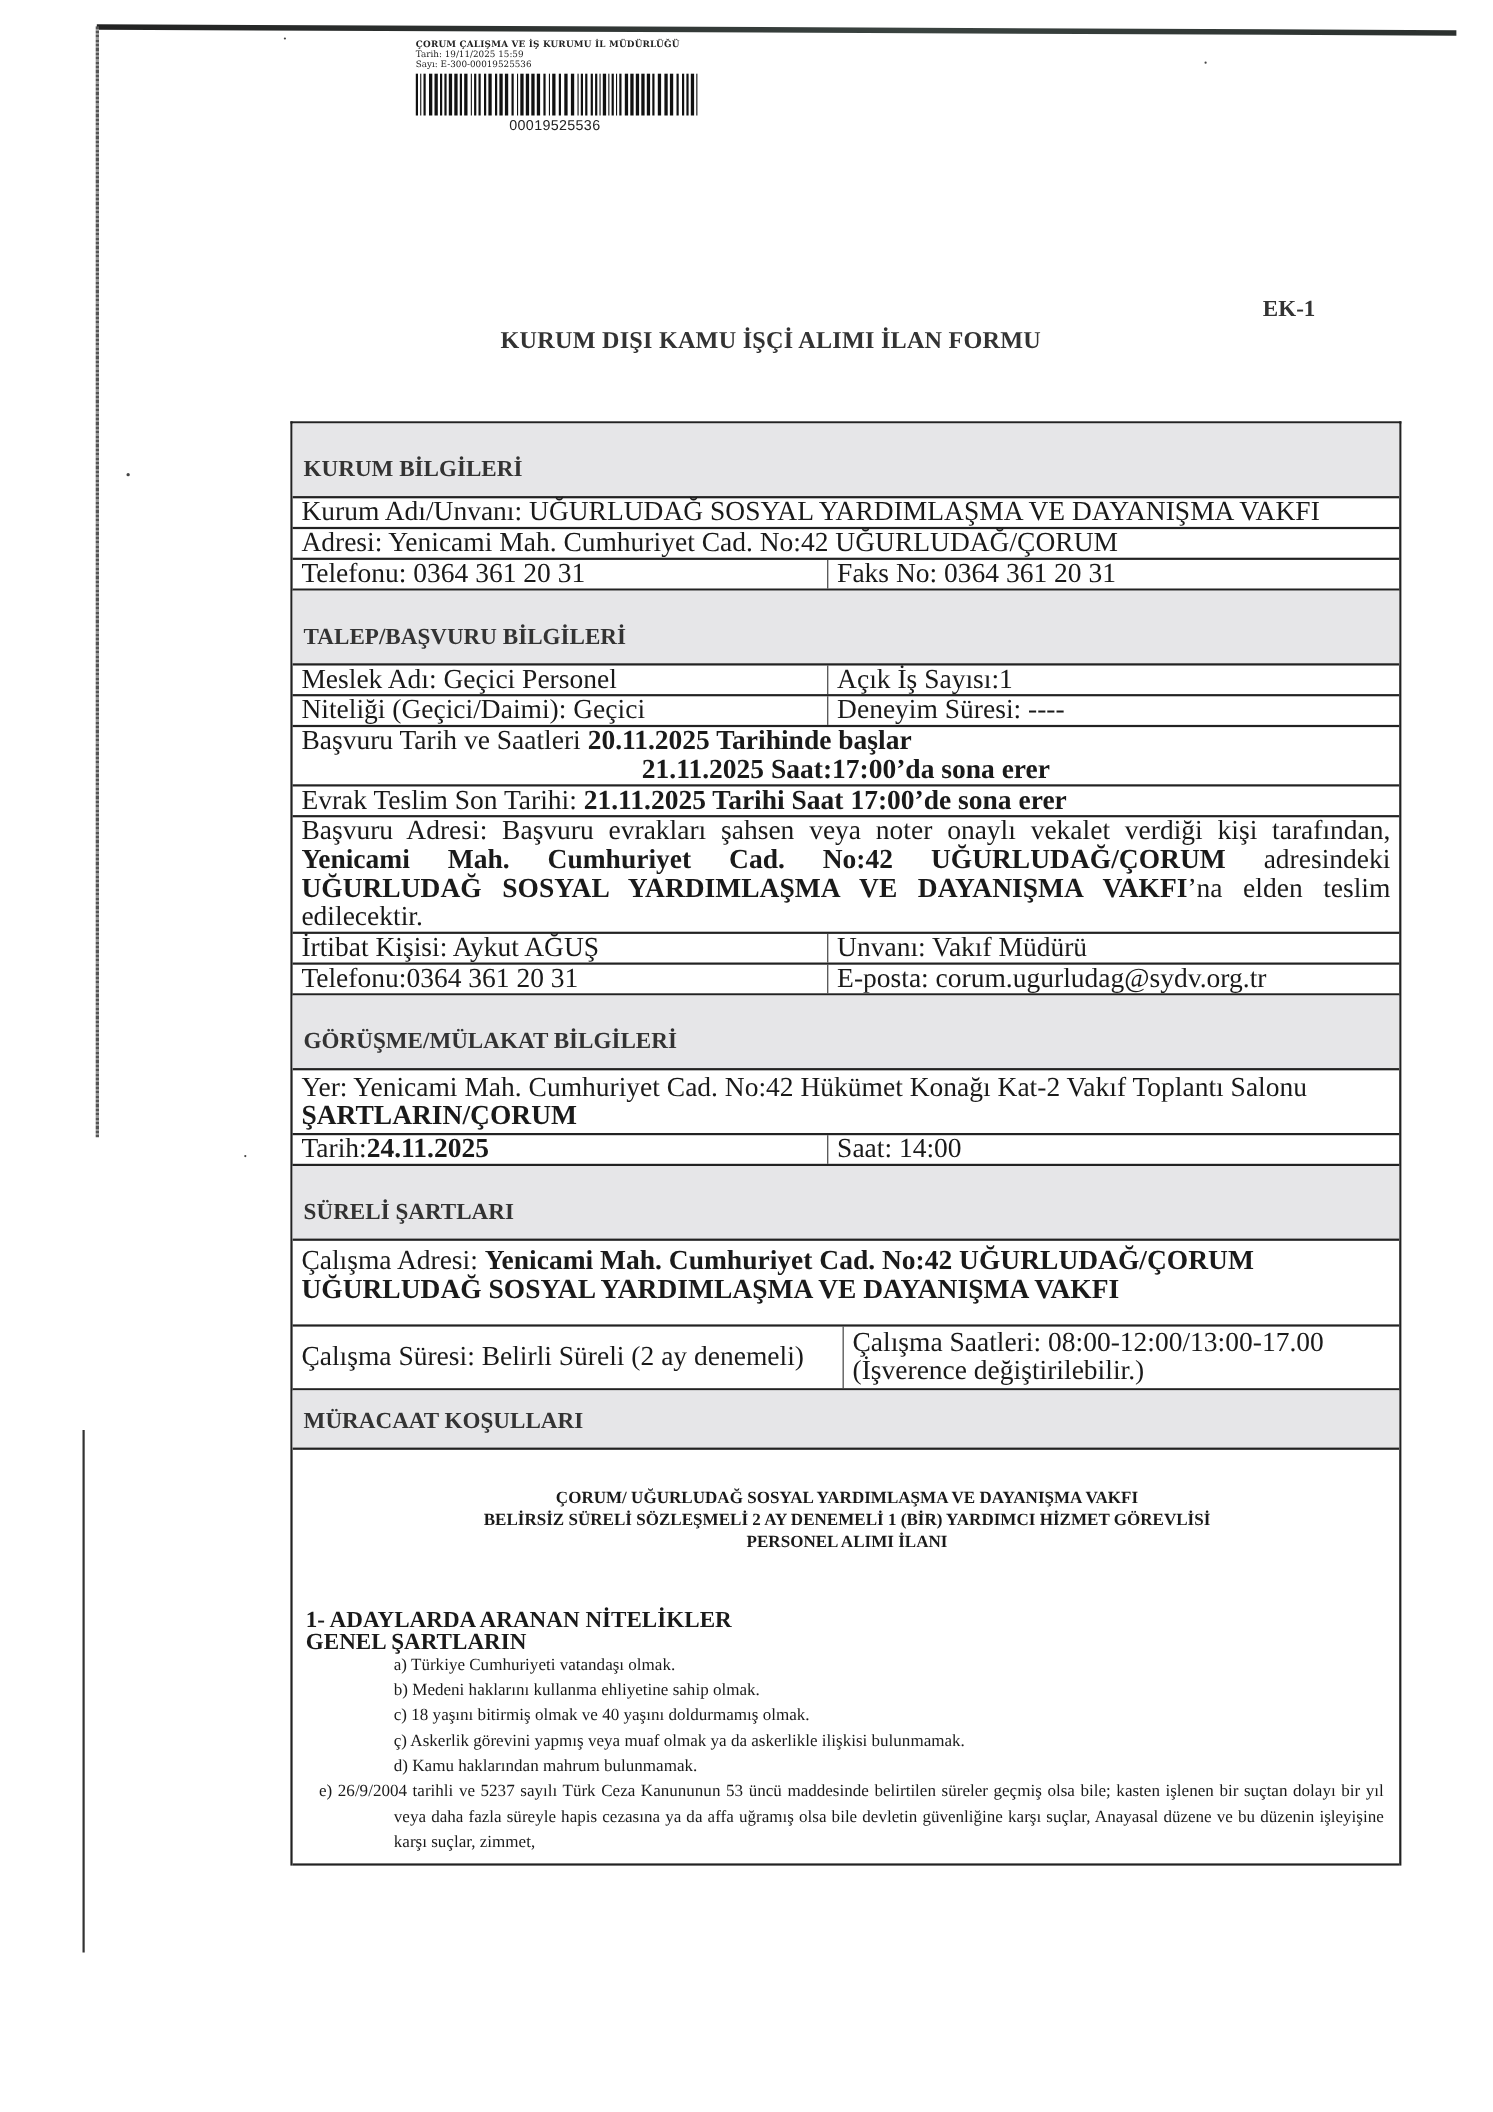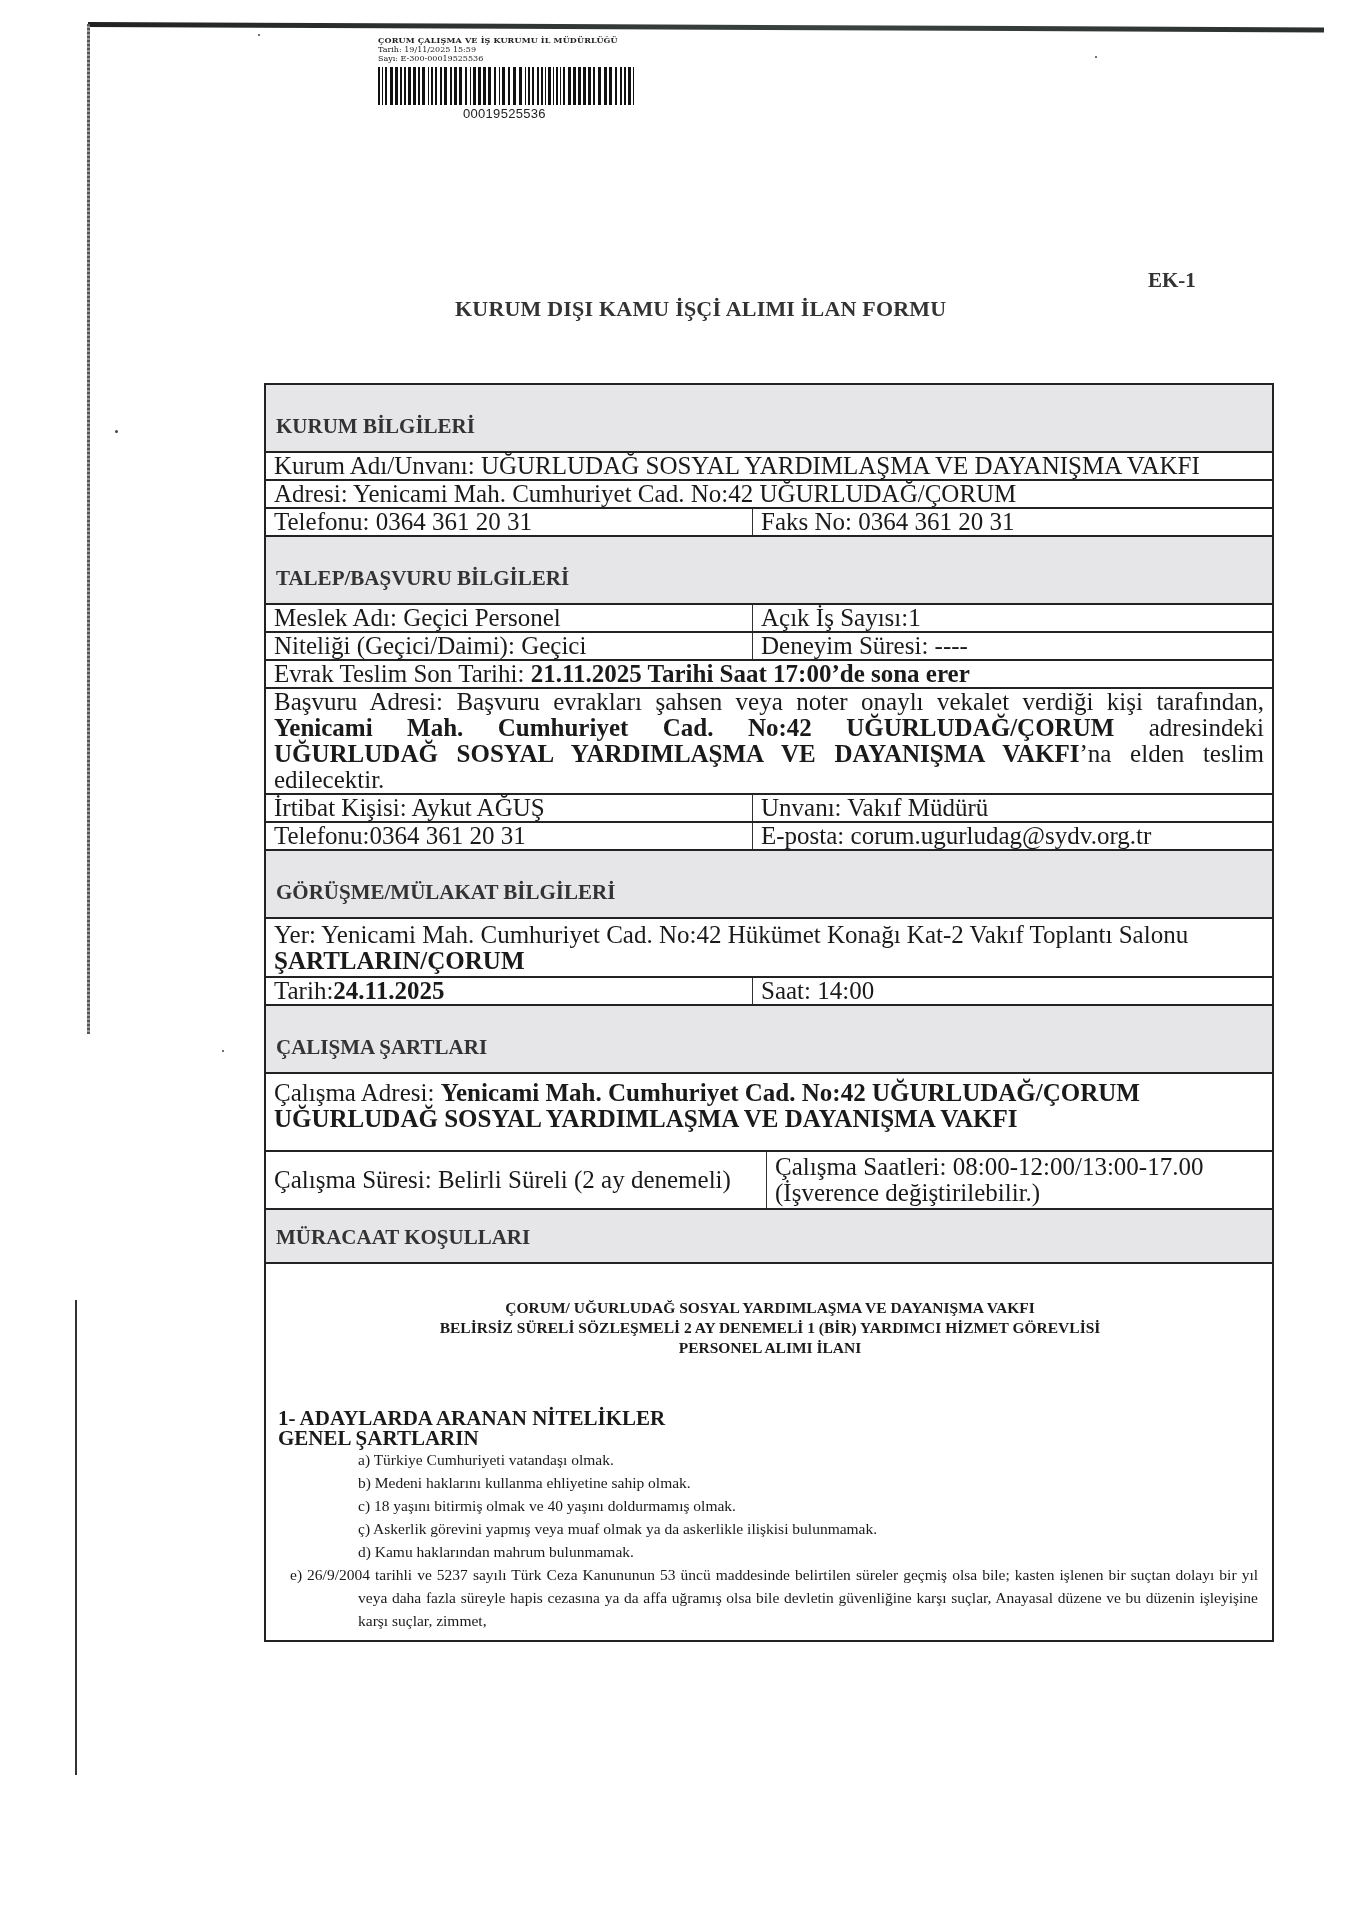--- a/index.html
+++ b/index.html
@@ -164,20 +164,26 @@
   </div>
   <div class="row">
     <div class="cell left">Meslek Adı:  Geçici Personel</div>
     <div class="cell">Açık İş Sayısı:1</div>
   </div>
   <div class="row">
     <div class="cell left">Niteliği (Geçici/Daimi): Geçici</div>
     <div class="cell">Deneyim Süresi: ----</div>
   </div>
   <div class="row">
+    <div class="cell full">
+      <div><span>Başvuru Tarih ve Saatleri </span><b>20.11.2025 Tarihinde başlar</b></div>
+      <div class="center"><b>21.11.2025 Saat:17:00’da sona erer</b></div>
+    </div>
+  </div>
+  <div class="row">
     <div class="cell full"><span>Evrak Teslim Son Tarihi: </span><b>21.11.2025 Tarihi Saat 17:00’de sona erer</b></div>
   </div>
   <div class="row">
     <div class="cell full wrap justify"><span>Başvuru Adresi: Başvuru evrakları şahsen veya noter onaylı vekalet verdiği kişi tarafından,</span> <b>Yenicami Mah. Cumhuriyet Cad. No:42 UĞURLUDAĞ/ÇORUM</b><span> adresindeki </span><b>UĞURLUDAĞ SOSYAL YARDIMLAŞMA VE DAYANIŞMA VAKFI</b><span>’na elden teslim edilecektir.</span></div>
   </div>
   <div class="row">
     <div class="cell left">İrtibat Kişisi: Aykut AĞUŞ</div>
     <div class="cell">Unvanı: Vakıf Müdürü</div>
   </div>
   <div class="row">
@@ -193,21 +199,21 @@
       <div>Yer: Yenicami Mah. Cumhuriyet Cad. No:42 Hükümet Konağı Kat-2 Vakıf Toplantı Salonu</div>
       <div><b>ŞARTLARIN/ÇORUM</b></div>
     </div>
   </div>
   <div class="row">
     <div class="cell left"><span>Tarih:</span><b>24.11.2025</b></div>
     <div class="cell">Saat: 14:00</div>
   </div>
 
   <div class="row section">
-    <div class="label">ÇALIŞMA ŞARTLARI</div>
+    <div class="label">SÜRELİ ŞARTLARI</div>
   </div>
   <div class="row" style="height:76px;">
     <div class="cell full" style="padding-top:6px;">
       <div><span>Çalışma Adresi: </span><b>Yenicami Mah. Cumhuriyet Cad. No:42 UĞURLUDAĞ/ÇORUM</b></div>
       <div><b>UĞURLUDAĞ SOSYAL YARDIMLAŞMA VE DAYANIŞMA VAKFI</b></div>
     </div>
   </div>
   <div class="row" style="height:56px;">
     <div class="cell left" style="width:484px;display:flex;align-items:center;">Çalışma Süresi: Belirli Süreli (2 ay denemeli)</div>
     <div class="cell" style="padding-top:2px;">

